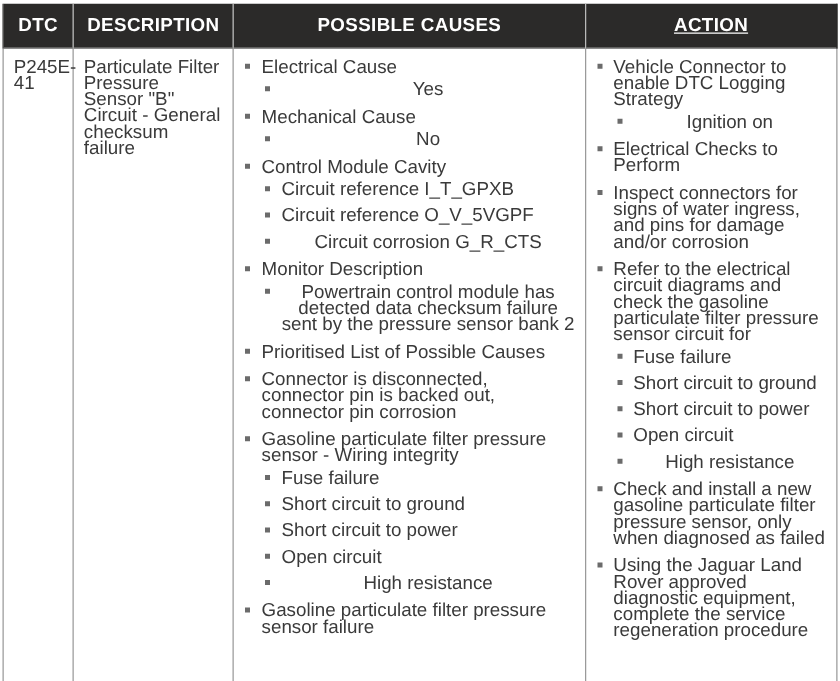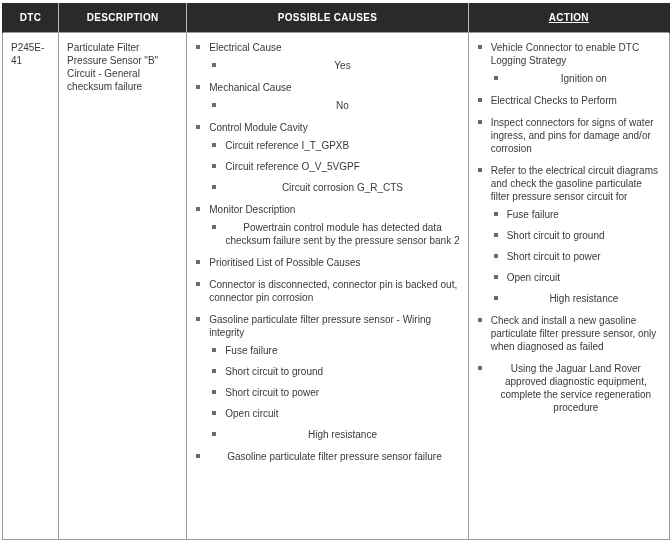--- a/index.html
+++ b/index.html
@@ -18,37 +18,37 @@
   .dtc-table {
     width: 668px;
     margin: 3px 0 0 2px;
     border-collapse: collapse;
     table-layout: fixed;
   }
 
   .dtc-table th {
     background: #2b2a29;
     color: #ffffff;
-    font-size: 10px;
+    font-size: 15px;
     font-weight: bold;
     letter-spacing: 0.3px;
     text-align: center;
     padding: 9px 2px 9px 2px;
     border-left: 1px solid #b9b9b9;
     border-right: 1px solid #b9b9b9;
     vertical-align: middle;
   }
   .dtc-table th:first-child { border-left: 1px solid #2b2a29; }
   .dtc-table th:last-child  { border-right: 1px solid #2b2a29; text-decoration: underline; }
 
   .dtc-table td {
     border: 1px solid #9a9a9a;
     vertical-align: top;
     padding: 8px 8px 8px 8px;
-    font-size: 10px;
+    font-size: 15px;
     line-height: 13px;
     height: 490px;
   }
 
   .col-dtc   { width: 56px; }
   .col-desc  { width: 128px; }
   .col-cause { width: 281px; }
   .col-act   { width: 201px; }
 
   .cell-text { display: block; }
@@ -56,21 +56,21 @@
   ul.lvl1 {
     list-style: none;
     margin: 0;
     padding: 0;
   }
   ul.lvl1 > li.item {
     position: relative;
     padding-left: 14px;
     margin-bottom: 9px;
   }
-  ul.lvl1 > li.item:last-child { margin-bottom: 0; text-align: center; }
+  ul.lvl1 > li.item:last-child { margin-bottom: 0; }
 
   ul.lvl1 > li.item > .bullet {
     position: absolute;
     left: 1px;
     top: 4px;
     width: 4px;
     height: 4px;
     background: #6b6b6b;
   }
 

